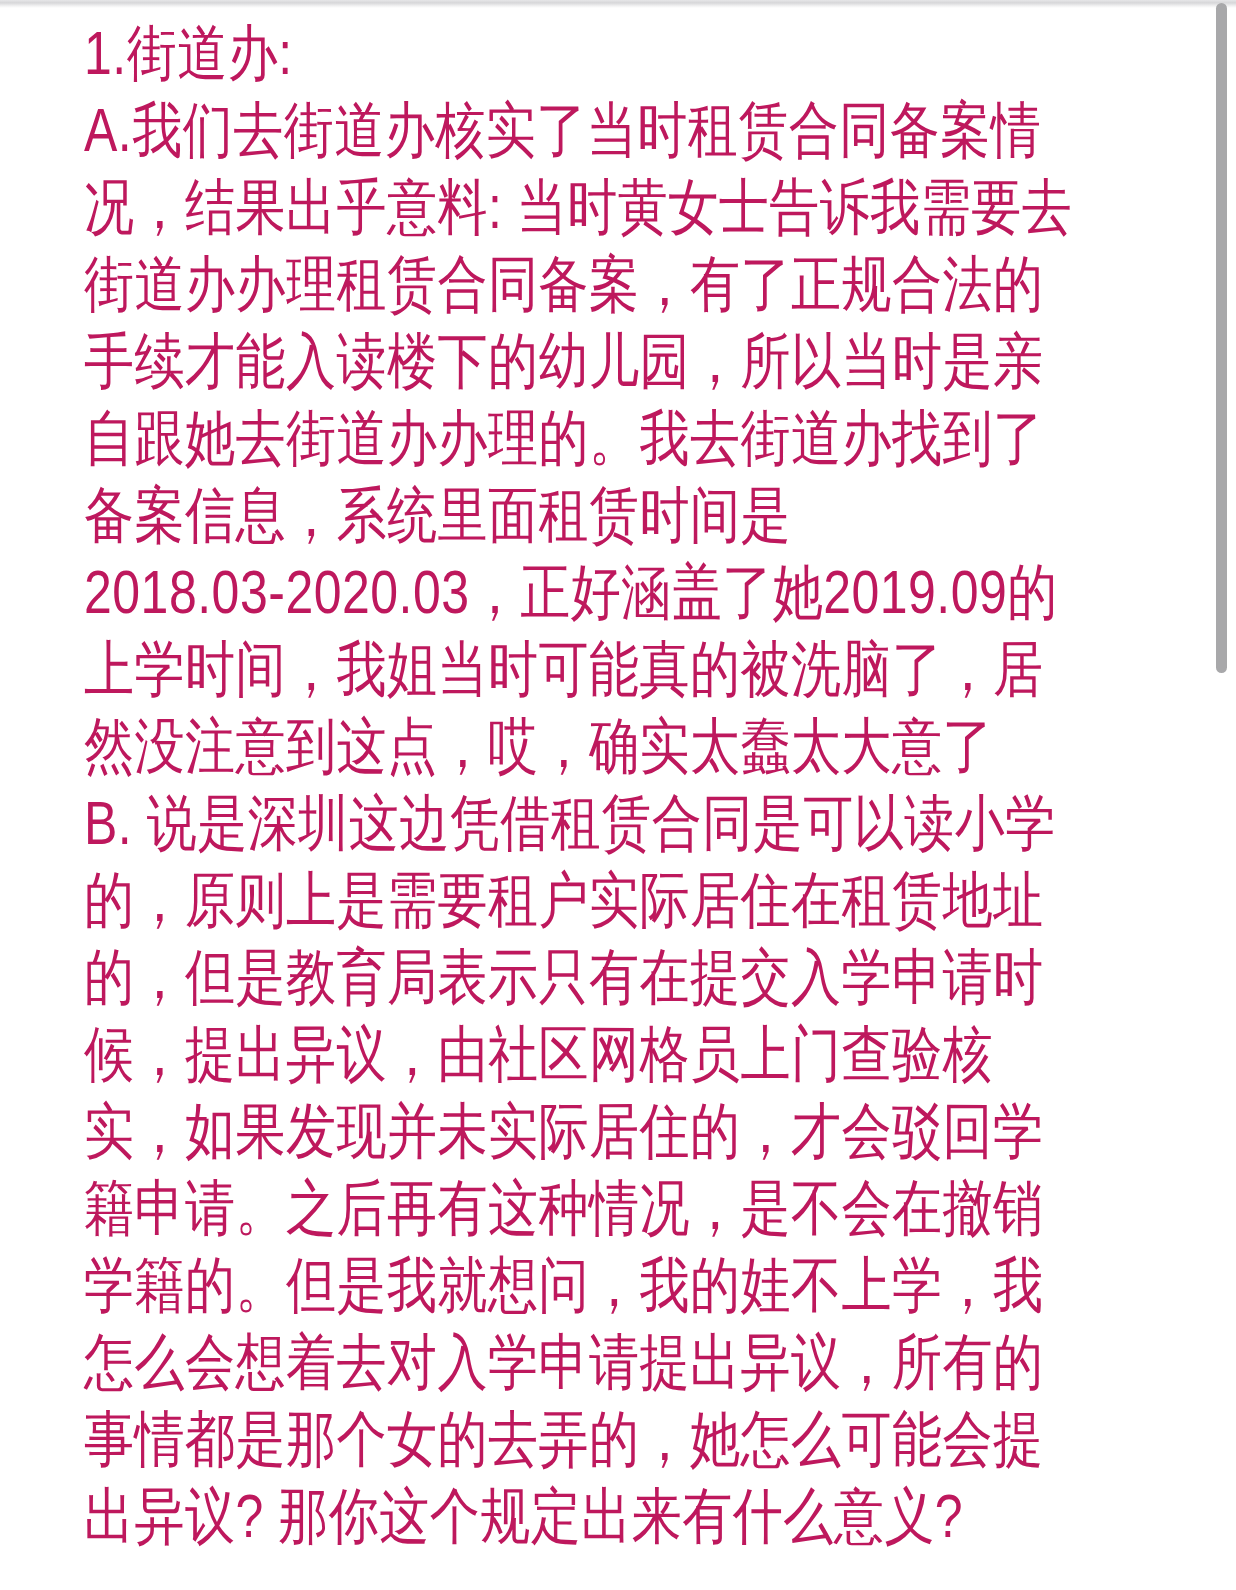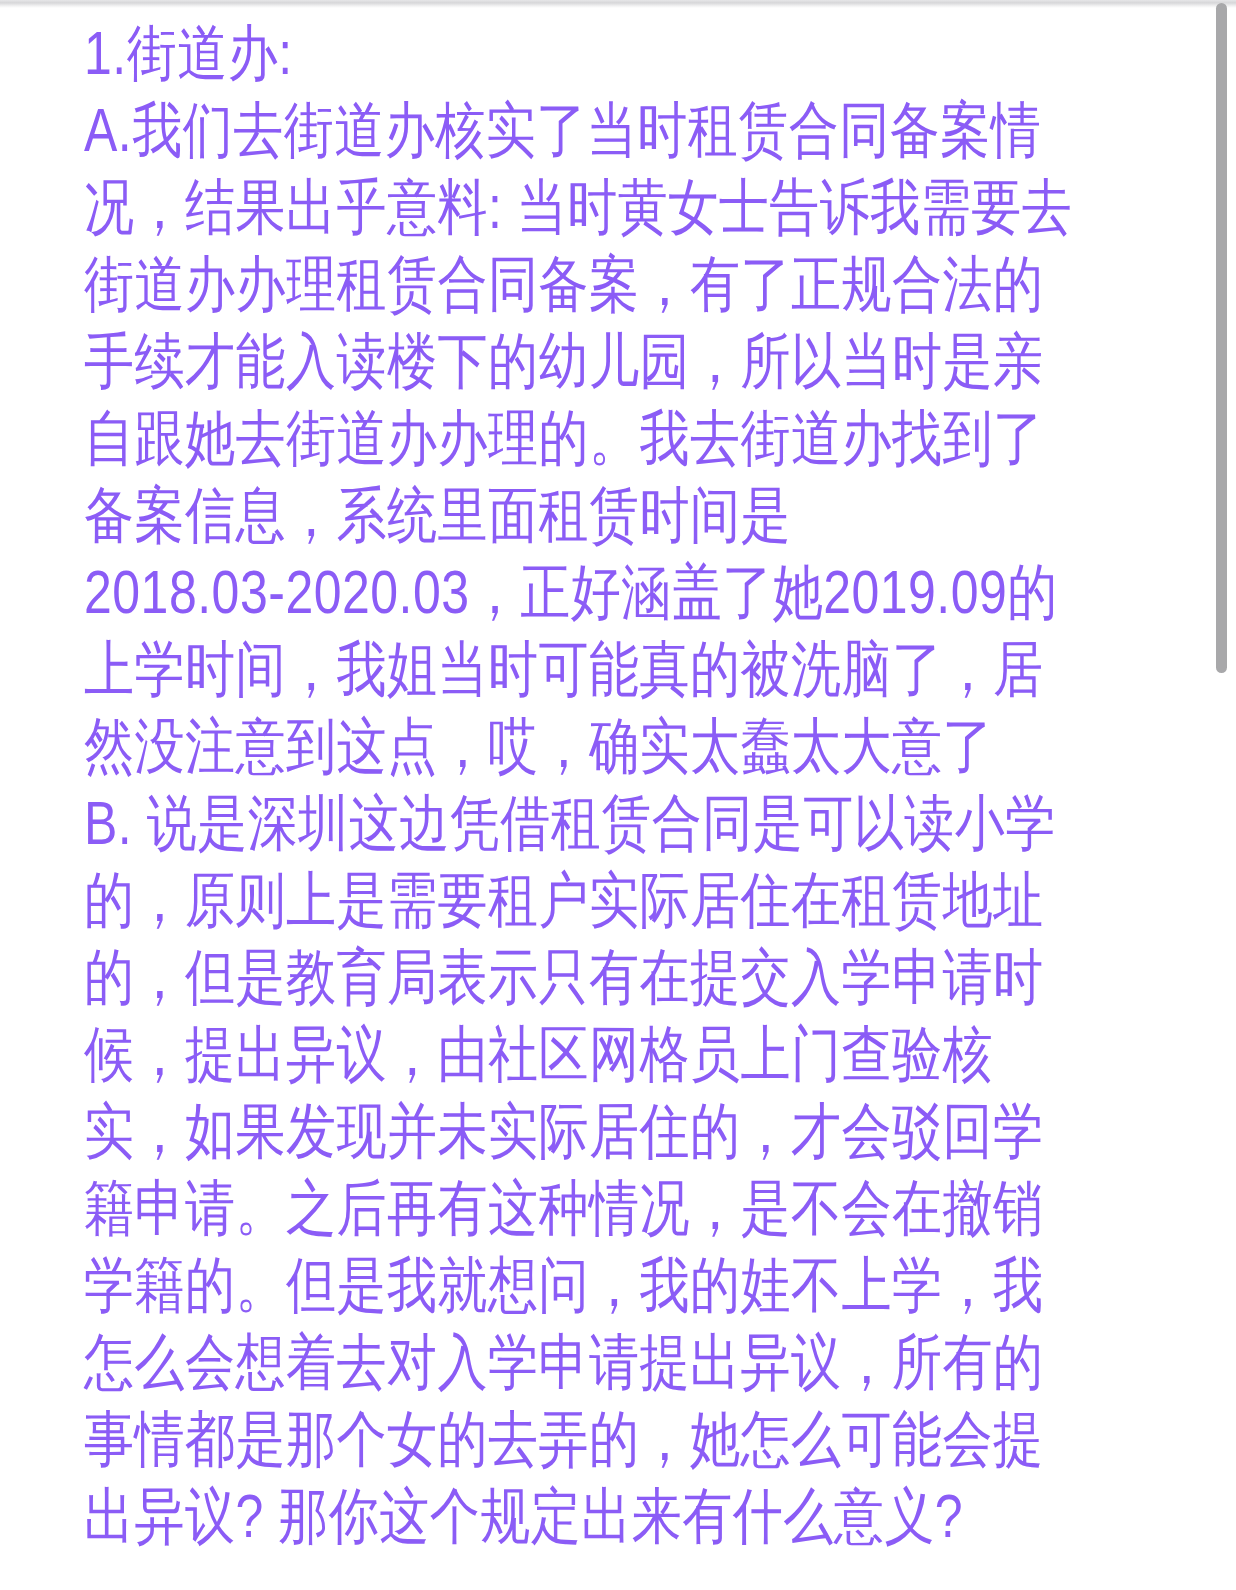--- a/index.html
+++ b/index.html
@@ -16,21 +16,21 @@
     top: 0; left: 0;
     width: 1236px;
     height: 8px;
     background: linear-gradient(to bottom, #e6e6e8 0%, #d7d7d9 35%, #f2f2f3 75%, #ffffff 100%);
   }
   .text-block {
     position: absolute;
     top: 15px;
     left: 84px;
     right: 8px;
-    color: #8b5cf6;
+    color: #be185d;
   }
   .text-line {
     font-size: 50px;
     line-height: 77px;
     height: 77px;
     white-space: nowrap;
     letter-spacing: 0.5px;
     transform: scaleY(1.22);
     transform-origin: 0 50%;
   }

